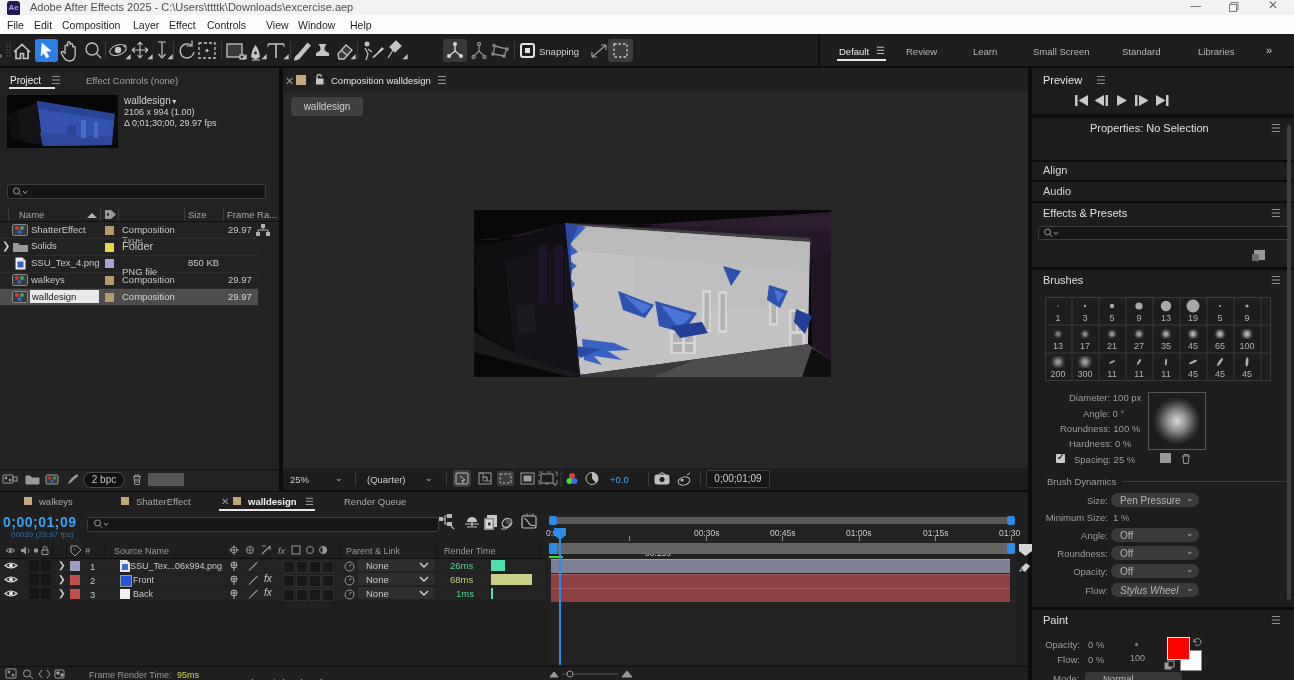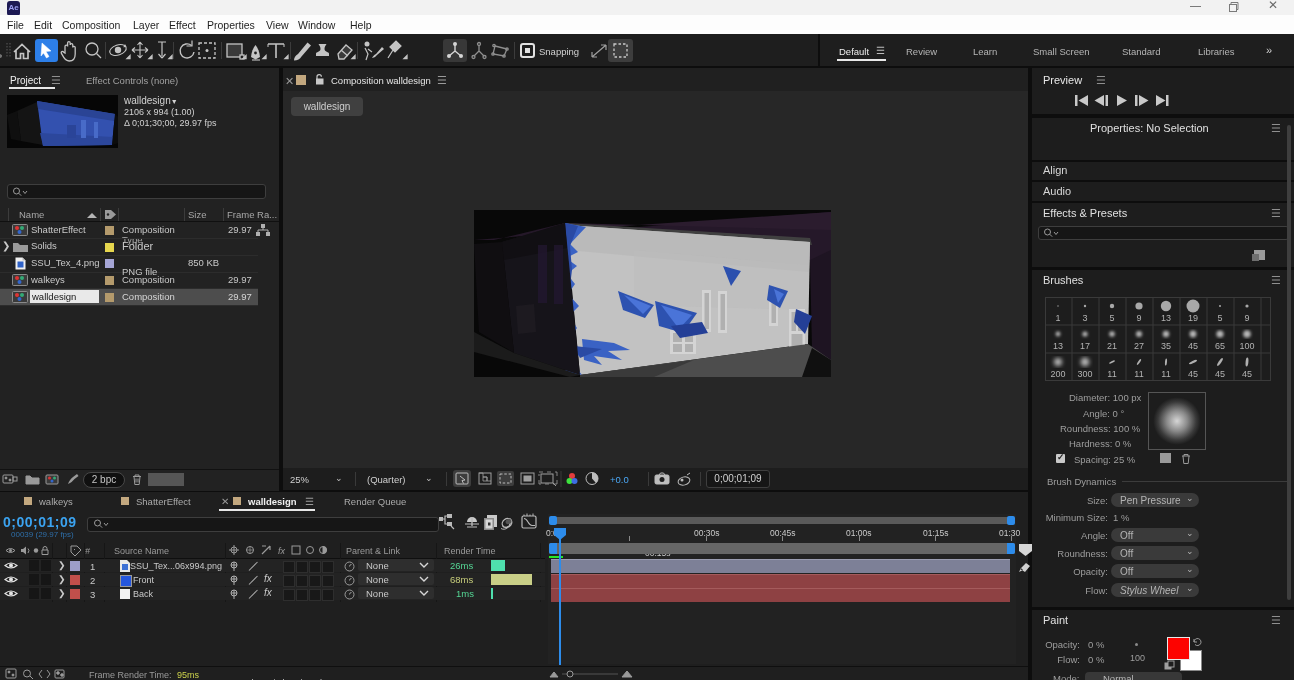--- a/index.html
+++ b/index.html
@@ -7,35 +7,36 @@
        font-family:"Liberation Sans",sans-serif;background:#0d0d0d;}
   .abs{position:absolute;}
   .txt{white-space:nowrap;}
 </style>
 </head>
 <body>
 <div id="app">
 
   <div class="abs" style="left:0;top:0;width:1294px;height:15px;background:#f2f2f2;"></div>
   <div class="abs" style="left:7px;top:1px;width:13px;height:15px;background:#1d1a54;border-radius:3px;color:#9c9ff2;font-size:8px;font-weight:bold;text-align:center;line-height:13px;">Ae</div>
+  <div class="abs txt" style="left:30px;top:1px;font-size:11px;color:#4e4e4e;">Adobe After Effects 2025 - C:\Users\ttttk\Downloads\excercise.aep</div>
   <div class="abs" style="left:1190px;top:6px;width:11px;height:1px;background:#7a7a7a;"></div>
   <svg class="abs" style="left:1228px;top:1px;" width="12" height="12" fill="none" stroke="#7a7a7a">
       <path d="M3,3.5 v-2 h7 v7 h-2" stroke-width="1"></path>
       <rect x="1.5" y="3.5" width="7" height="7" fill="#f2f2f2" stroke-width="1"></rect>
     </svg>
   <div class="abs txt" style="left:1268px;top:-2px;font-size:12px;color:#6a6a6a;">✕</div>
 
   <div class="abs" style="left:0;top:15px;width:1294px;height:19px;background:#fdfdfd;"></div>
   <div class="abs txt" style="left:0;top:19px;font-size:10.5px;color:#1f1f1f;">
     <span style="position:absolute;left:7px;">File</span>
     <span style="position:absolute;left:34px;">Edit</span>
     <span style="position:absolute;left:62px;">Composition</span>
     <span style="position:absolute;left:133px;">Layer</span>
     <span style="position:absolute;left:169px;">Effect</span>
-    <span style="position:absolute;left:207px;">Properties</span>
+    <span style="position:absolute;left:207px;">Controls</span>
     <span style="position:absolute;left:266px;">View</span>
     <span style="position:absolute;left:298px;">Window</span>
     <span style="position:absolute;left:350px;">Help</span>
   </div>
 
   <div class="abs" style="left:0;top:34px;width:1294px;height:32px;background:#1e1e1e;"></div>
   <div class="abs" style="left:818px;top:34px;width:2px;height:32px;background:#0d0d0d;"></div>
   <svg id="toolbar-icons" class="abs" style="left:0;top:34px;" width="660" height="32">
     <g fill="none" stroke="#c4c4c4" stroke-width="1.3">
 

